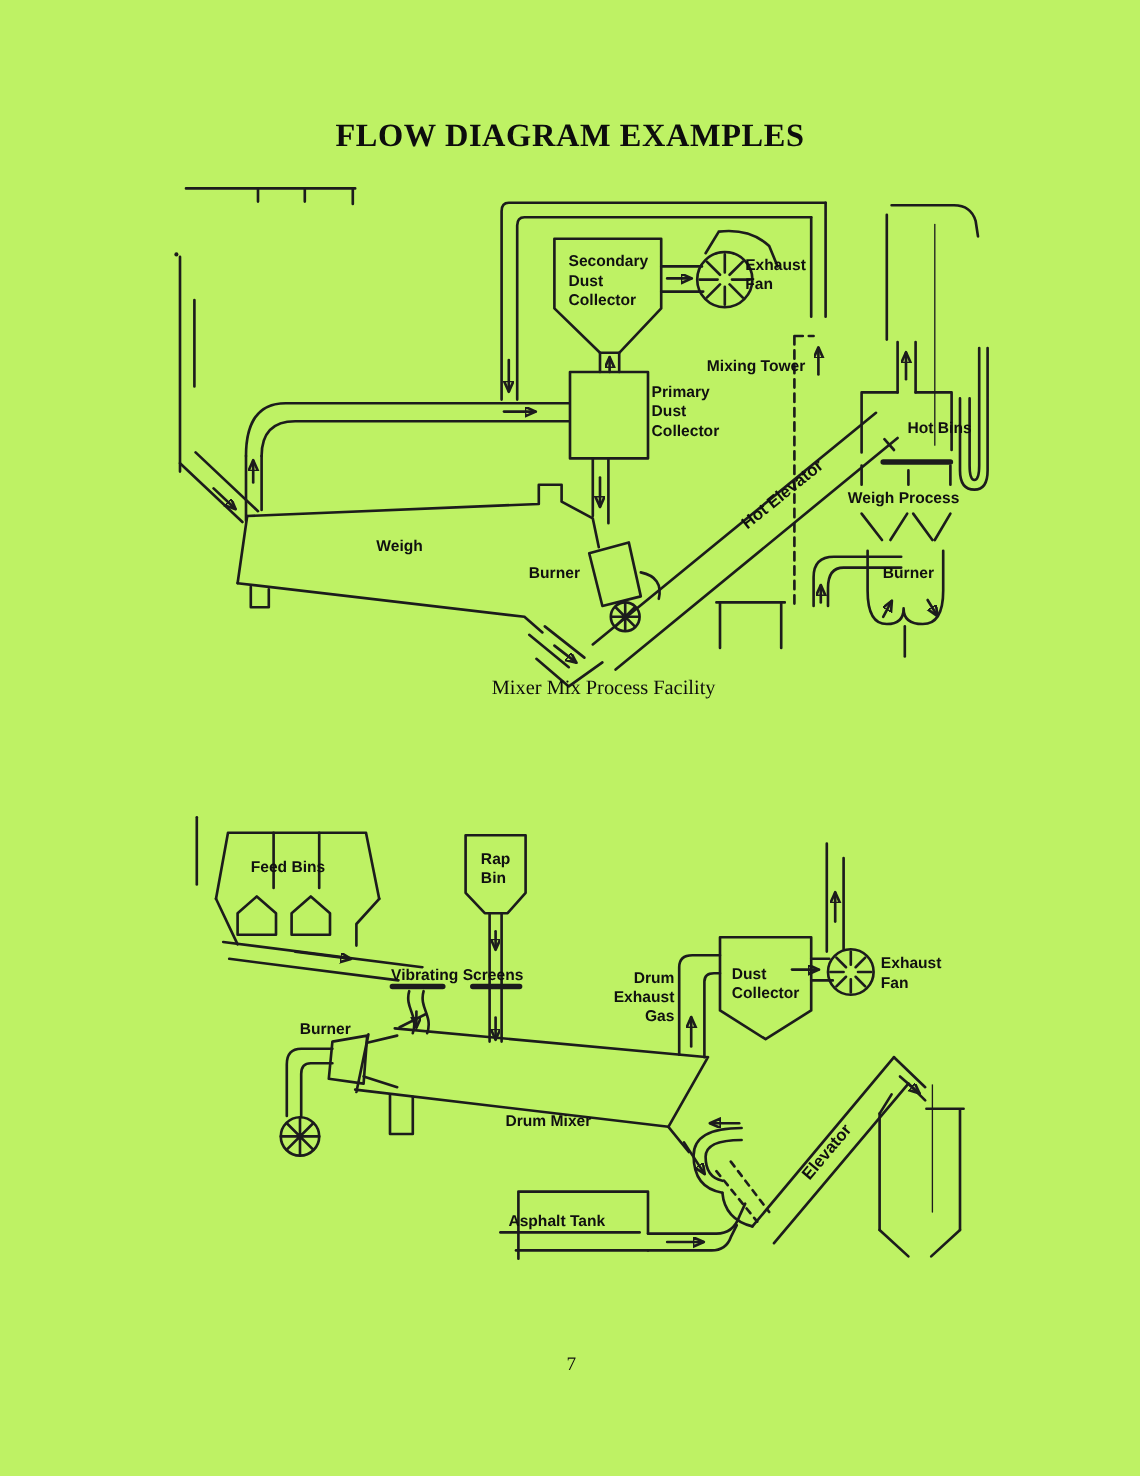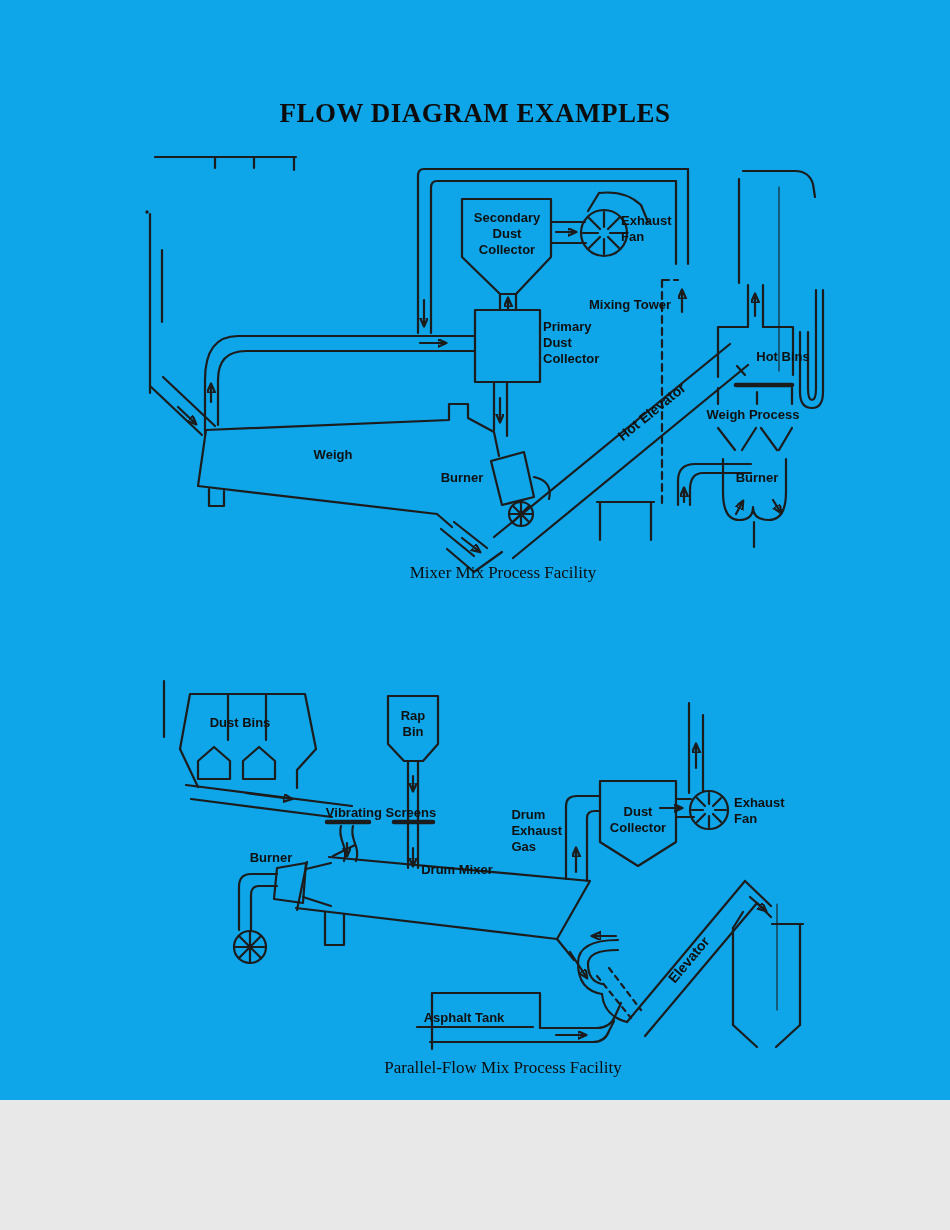--- a/index.html
+++ b/index.html
@@ -1,27 +1,27 @@
 <!DOCTYPE html>
 <html><head>
 <meta charset="utf-8">
 <style>
   html,body{margin:0;padding:0;background:#e8e8e8}
-  .page{position:relative;width:950px;height:1100px;background:#0ea5e9;overflow:hidden;
+  .page{position:relative;width:950px;height:1230px;background:#bef264;overflow:hidden;
         font-family:"Liberation Sans",sans-serif}
   .title{position:absolute;top:98px;left:475px;transform:translateX(-50%);
          font:bold 27px "Liberation Serif",serif;letter-spacing:.5px;color:#0d0d0d;white-space:nowrap}
   .caption{position:absolute;transform:translateX(-50%);
            font:17px "Liberation Serif",serif;color:#0d0d0d;white-space:nowrap}
   .pagenum{position:absolute;top:1129px;left:476px;transform:translateX(-50%);
            font:16px "Liberation Serif",serif;color:#0d0d0d}
   .lbl{position:absolute;font:bold 13px/1.22 "Liberation Sans",sans-serif;color:#101010;white-space:nowrap}
   .lbl span{display:block}
-  .lbl.c{transform:translateX(-50%);text-align:center}
-  .lbl.r{transform:translateX(-100%);}
+  .lbl.c{transform:translateX(-50%);text-align:left}
+  .lbl.r{transform:translateX(-100%);text-align:right}
   .lbl.rot{transform:translate(-50%,-50%) rotate(var(--a,0deg));font-size:14px}
   svg.lines{position:absolute;left:0;top:0}
   .ink path,.ink line,.ink circle{stroke:#1c1c1c;stroke-width:2.2;fill:none;
         stroke-linecap:round;stroke-linejoin:round}
   .ink .thick{stroke-width:4.6}
   .ink .thin{stroke-width:1.1}
   .ink .dash{stroke-dasharray:7 5}
   .ink .dash2{stroke-dasharray:5 5}
   .ink .dot{fill:#1c1c1c;stroke:none}
 </style>
@@ -249,41 +249,40 @@
   </div>
   <div class="lbl c" style="left:783px;top:349px">Hot Bins</div>
   <div class="lbl c" style="left:753px;top:407px">Weigh Process</div>
   <div class="lbl rot" style="left:652px;top:412px;--a:-39deg">Hot Elevator</div>
   <div class="lbl c" style="left:333px;top:447px">Weigh</div>
   <div class="lbl c" style="left:462px;top:470px">Burner</div>
   <div class="lbl c" style="left:757px;top:470px">Burner</div>
 
   <div class="caption" style="left:503px;top:563px">Mixer Mix Process Facility</div>
 
-  <div class="lbl c" style="left:240px;top:715px">Dust Bins</div>
+  <div class="lbl c" style="left:240px;top:715px">Feed Bins</div>
   <div class="lbl c" style="left:413px;top:708px">
     <span>Rap</span>
     <span>Bin</span>
   </div>
   <div class="lbl c" style="left:381px;top:805px">Vibrating Screens</div>
   <div class="lbl c" style="left:271px;top:850px">Burner</div>
-  <div class="lbl c" style="left:457px;top:862px">Drum Mixer</div>
+  <div class="lbl c" style="left:457px;top:926px">Drum Mixer</div>
   <div class="lbl r" style="left:562px;top:807px">
     <span>Drum</span>
     <span>Exhaust</span>
     <span>Gas</span>
   </div>
   <div class="lbl c" style="left:638px;top:804px">
     <span>Dust</span>
     <span>Collector</span>
   </div>
   <div class="lbl" style="left:734px;top:795px">
     <span>Exhaust</span>
     <span>Fan</span>
   </div>
   <div class="lbl rot" style="left:689px;top:960px;--a:-50deg">Elevator</div>
   <div class="lbl c" style="left:464px;top:1010px">Asphalt Tank</div>
 
-  <div class="caption" style="left:503px;top:1058px">Parallel-Flow Mix Process Facility</div>
 
   <div class="pagenum">7</div>
 
 </div>
 
 </body></html>

